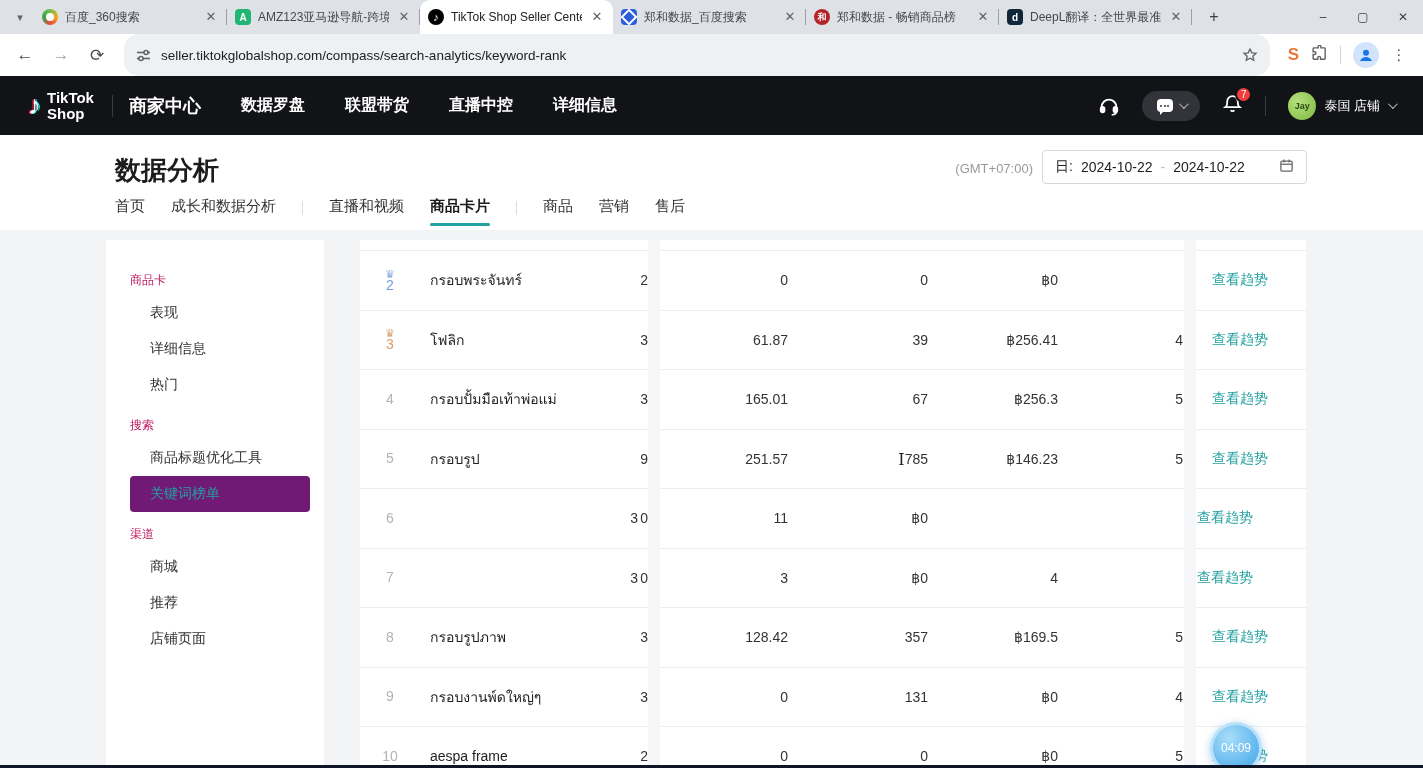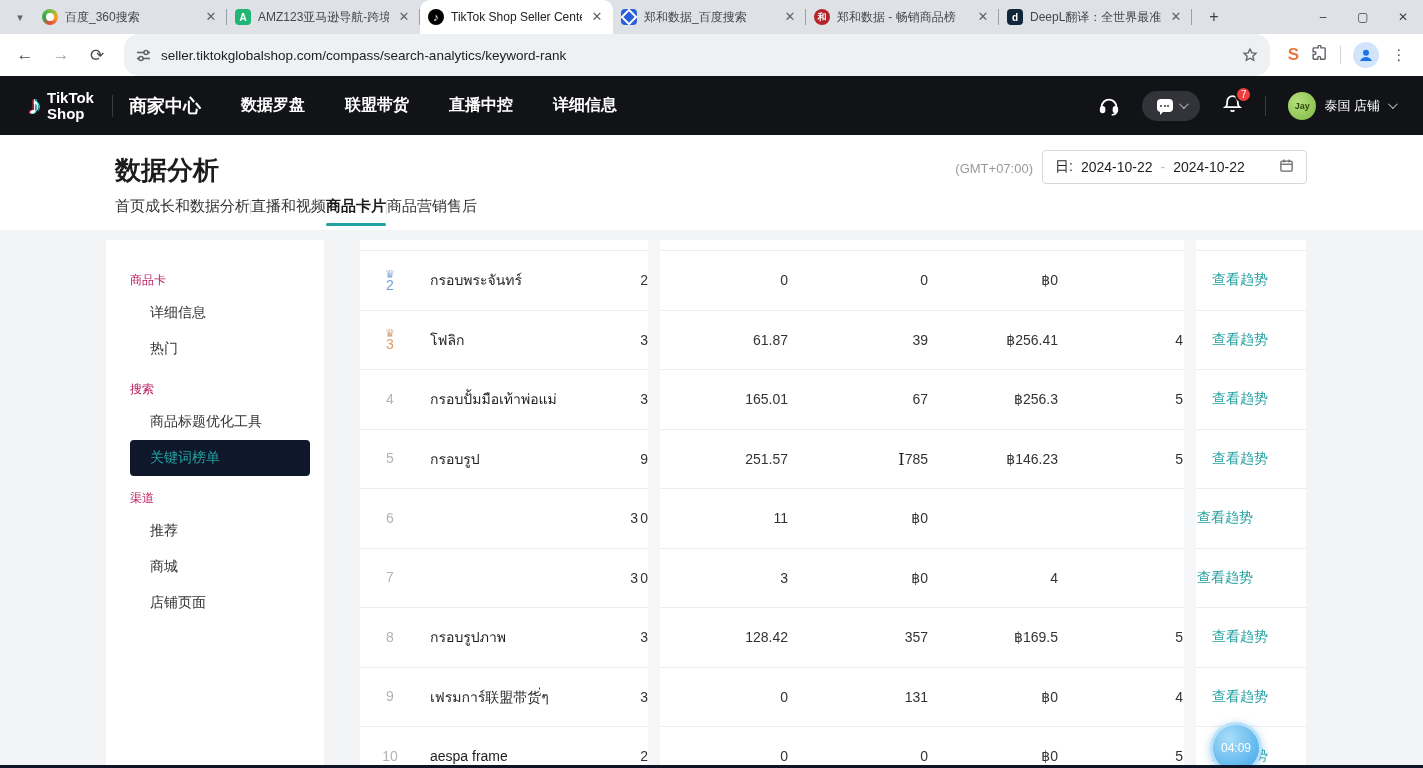--- a/index.html
+++ b/index.html
@@ -66,34 +66,34 @@
   .shop-avatar { width:28px; height:28px; border-radius:50%; background:radial-gradient(circle at 35% 35%, #b5e07a, #7fb844); color:#2d4a12; font-size:9px; font-weight:bold; display:flex; align-items:center; justify-content:center; }
   .shop-name { font-size:13px; color:#fff; white-space:nowrap; }
 
   
   .pagehead { position:absolute; top:135px; left:0; right:0; height:95px; background:#fff; }
   .page-title { position:absolute; left:115px; top:18px; font-size:26px; font-weight:bold; color:#1c1c1c; }
   .gmt { position:absolute; right:390px; top:26px; font-size:13px; color:#9a9a9a; }
   .datebox { position:absolute; left:1042px; top:15px; width:265px; height:34px; border:1px solid #d9d9d9; border-radius:4px; background:#fff; display:flex; align-items:center; padding:0 12px; gap:8px; font-size:14px; color:#1f1f1f; }
   .datebox .sep { color:#bbb; }
   .cal-icon { margin-left:auto; }
-  .page-tabs { position:absolute; left:115px; top:62px; display:flex; align-items:center; }
+  .page-tabs { position:absolute; left:115px; top:62px; display:flex; align-items:center; gap:26px; }
   .page-tab { font-size:15px; color:#333; padding-bottom:10px; position:relative; cursor:pointer; white-space:nowrap; }
   .page-tab.active { color:#1c1c1c; font-weight:bold; }
   .page-tab.active::after { content:""; position:absolute; left:0; right:0; bottom:0; height:3px; border-radius:2px; background:var(--accent); }
   .ptab-divider { width:1px; height:14px; background:#ddd; margin-bottom:8px; }
 
   
   :root { --accent:#23a0a0; }
   .content-bg { position:absolute; top:230px; left:0; right:0; bottom:0; background:#f3f4f6; }
 
   .sidebar { position:absolute; left:106px; top:240px; width:218px; bottom:0; background:#fff; padding:18px 10px 0 24px; }
   .side-section-label { font-size:12px; color:#be185d; margin:14px 0 6px 0; }
   .side-item { font-size:14px; color:#333; padding:9px 10px 9px 20px; border-radius:4px; cursor:pointer; margin-right:4px; }
-  .side-item.active { background:#0f172a; color:var(--accent); }
+  .side-item.active { background:#701a75; color:var(--accent); }
 
   .tablecard { position:absolute; left:360px; top:240px; width:946px; bottom:0; background:#fff; overflow:hidden; }
   .sliver { height:11px; border-bottom:1px solid #ececec; }
   .trow { height:59.5px; border-bottom:1px solid #ececec; display:grid; grid-template-columns:60px 218px 10px 140px 140px 130px 125px 15px 86px 1fr; align-items:center; font-size:14px; color:#333; }
   .c-rank { text-align:center; color:#b3b3b3; font-size:14px; display:flex; flex-direction:column; align-items:center; justify-content:center; line-height:13px; }
   .c-rank .crown { font-size:11px; line-height:10px; display:none; }
   .trow.crown-blue .c-rank { color:#6f9fd8; }
   .trow.crown-blue .crown { display:block; color:#8fb0dc; }
   .trow.crown-orange .c-rank { color:#dd9a66; }
   .trow.crown-orange .crown { display:block; color:#d8a878; }
@@ -275,36 +275,37 @@
         <div class="page-tab">售后</div>
       </div>
   </div>
 
   <div class="content-bg"></div>
 
   <div class="sidebar" id="sidebar">
       <div>
     <div class="side-section-label">商品卡</div>
     <div class="side-items">
+          <div class="side-item">表现</div>
           <div class="side-item">详细信息</div>
           <div class="side-item">热门</div>
         </div>
   </div>
       <div>
     <div class="side-section-label">搜索</div>
     <div class="side-items">
           <div class="side-item">商品标题优化工具</div>
           <div class="side-item active">关键词榜单</div>
         </div>
   </div>
       <div>
     <div class="side-section-label">渠道</div>
     <div class="side-items">
+          <div class="side-item">商城</div>
           <div class="side-item">推荐</div>
-          <div class="side-item">商城</div>
           <div class="side-item">店铺页面</div>
         </div>
   </div>
     </div>
 
   <div class="tablecard">
     <div class="sliver"></div>
     <div id="table-rows">
         <div class="trow crown-blue">
     <div class="c-rank">
@@ -401,21 +402,21 @@
     <div class="c-num colC">฿169.5</div>
     <div class="c-clip clipR">5</div>
     <div class="spacer"></div>
     <div class="c-action">查看趋势</div>
     <div></div>
   </div>
         <div class="trow">
     <div class="c-rank">
             <span class="rnk">9</span>
           </div>
-    <div class="c-kw">เฟรมการ์联盟带货่ๆ</div>
+    <div class="c-kw">กรอบงานพ์ดใหญ่ๆ</div>
     <div class="c-clip clipL">3</div>
     <div class="c-num colA">0</div>
     <div class="c-num colB">131</div>
     <div class="c-num colC">฿0</div>
     <div class="c-clip clipR">4</div>
     <div class="spacer"></div>
     <div class="c-action">查看趋势</div>
     <div></div>
   </div>
         <div class="trow">

